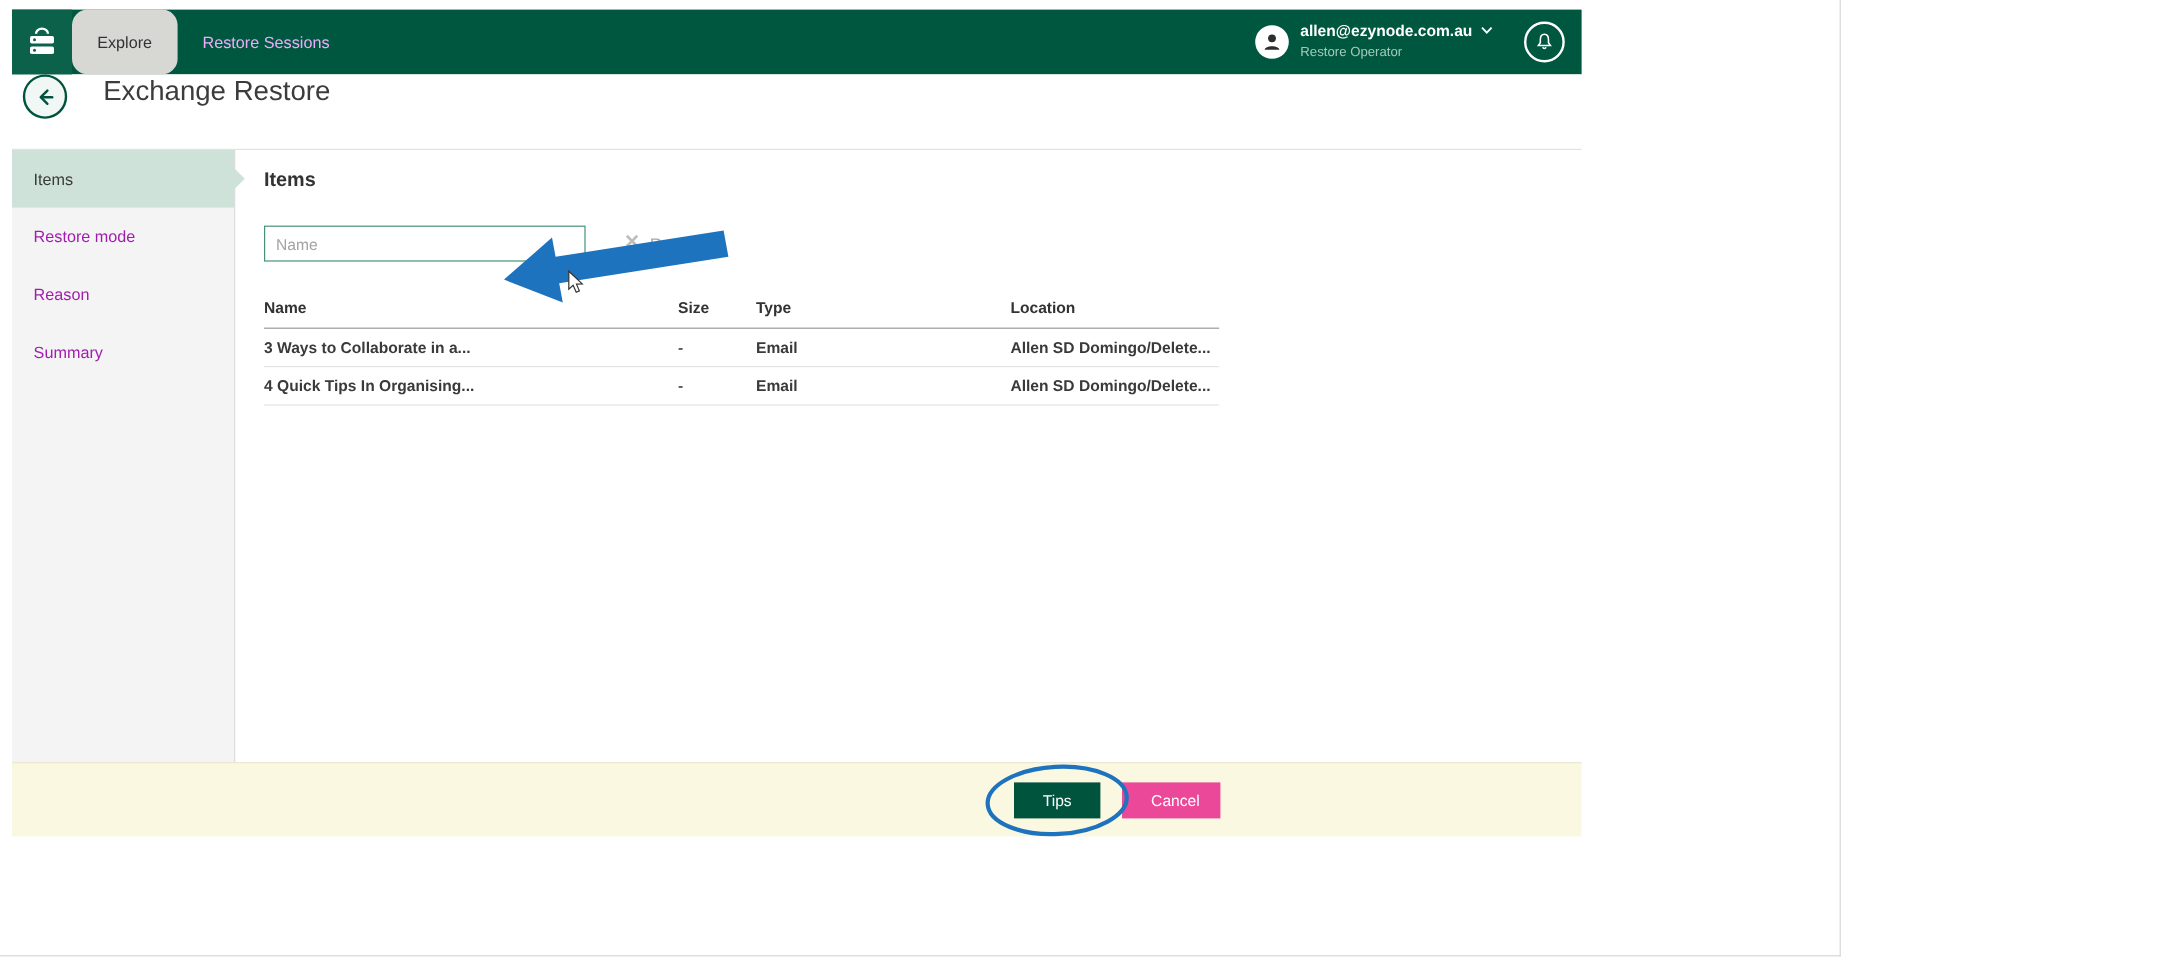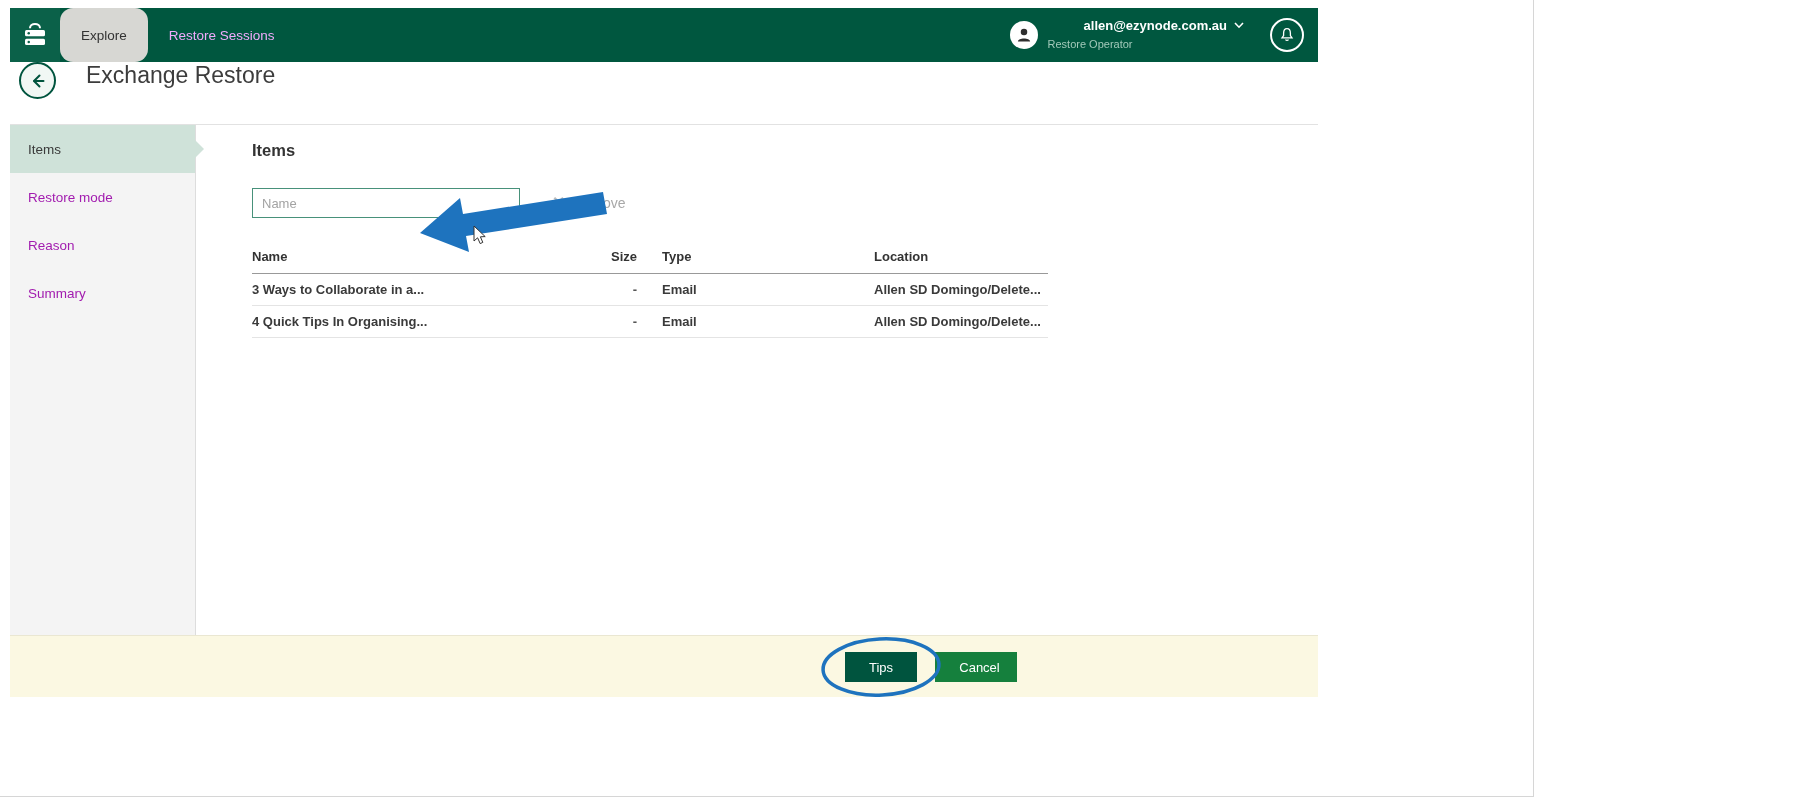--- a/index.html
+++ b/index.html
@@ -16,32 +16,32 @@
 
   
   .topbar { height:54px; background:#00573f; display:flex; align-items:stretch; }
   .logo { width:50px; background:#0b6149; display:flex; align-items:center; justify-content:center; cursor:pointer; }
   .tab { padding:0 21px; display:flex; align-items:center; color:#f0abfc; font-size:13.5px; cursor:pointer; white-space:nowrap; }
   .tab.active { background:#d7d7d3; color:#333;border-radius:13px; }
   .topbar-right { margin-left:auto; display:flex; align-items:center; }
   .user-menu { display:flex; align-items:center; color:#fff; margin-right:26px; cursor:pointer; }
   .avatar { width:28px; height:28px; border-radius:50%; background:#fff; display:flex; align-items:center; justify-content:center; margin-right:10px; flex:none; }
   .user-text { line-height:1.2; }
-  .user-email { font-size:13px; font-weight:600; display:flex; align-items:center; gap:7px;margin-left:36px; }
+  .user-email { font-size:13px; font-weight:600; display:flex; align-items:center; gap:7px; }
   .user-role { font-size:11px; color:#a2c9ba; margin-top:1px; }
   .bell-button { width:34px; height:34px; border:2px solid #fff; border-radius:50%; display:flex; align-items:center; justify-content:center; margin-right:14px; cursor:pointer; flex:none; }
 
   
   .header-row { height:63px; background:#fff; display:flex; align-items:flex-start; border-bottom:1px solid #e2e2e2; }
   .back-button { width:37px; height:37px; border-radius:50%; border:2px solid #00543e; background:#f1f7f4; margin-left:9px;
     display:flex; align-items:center; justify-content:center; cursor:pointer; flex:none; }
   .page-title { font-size:23px; font-weight:400; color:#3c3c3c; margin-left:30px; }
 
   
-  .body-row { display:flex; height:510px;gap:32px; }
+  .body-row { display:flex; height:510px; }
   .sidebar { width:186px; background:#f4f4f4; border-right:1px solid #dddddd; flex:none; }
   .step { height:48px; display:flex; align-items:center; padding-left:18px; font-size:13.5px; color:#a21caf; cursor:pointer; position:relative; }
   .step.active { background:#cfe2d9; color:#3a3a3a; }
   .step.active::after { content:""; position:absolute; right:-9px; top:50%; margin-top:-9px;
     border-left:9px solid #cfe2d9; border-top:9px solid transparent; border-bottom:9px solid transparent; }
 
   .content { flex:1; padding:16px 0 0 24px; }
   .content-heading { font-size:16.5px; font-weight:bold; color:#333; margin:0; }
   .content-desc { font-size:13px; color:#444; margin:10px 0 0 0; }
 
@@ -50,31 +50,31 @@
     font-family:"Liberation Sans", sans-serif; outline:none; background:#fff; }
   .name-input::placeholder { color:#a3a3a3; }
   .remove-button { margin-left:32px; display:inline-flex; align-items:center; gap:8px; border:none; background:none;
     color:#a8a8a8; font-size:14px; font-family:"Liberation Sans", sans-serif; cursor:default; padding:0; }
   .remove-x { color:#bdbdbd; font-size:16px; font-weight:bold; line-height:1; }
 
   .grid { margin-top:22px; width:796px; font-size:13px; }
   .grid-header, .grid-row { display:grid; grid-template-columns:345px 40px 225px 1fr; align-items:center; }
   .grid-header { height:34px; font-weight:bold; color:#333; border-bottom:1px solid #999; }
   .grid-row { height:32px; color:#3a3a3a; border-bottom:1px solid #e4e4e4; cursor:pointer;font-weight:bold; }
-  .col-size { text-align:right; }
+  .col-size { }
   .col-type { padding-left:25px; }
   .col-location { padding-left:12px; }
   .grid-row .col-size { color:#555; }
 
   
   .footer { height:62px; background:#fbf8e2; border-top:1px solid #eae7d2; position:relative; }
   .btn { position:absolute; top:16px; height:30px; border:none; color:#fff; font-size:13px;
     font-family:"Liberation Sans", sans-serif; cursor:pointer; }
   .next-button { left:835px; width:72px; background:#00543e; }
-  .cancel-button { left:925px; width:82px; background:#15803d;padding-left:13px; }
+  .cancel-button { left:925px; width:82px; background:#ec4899;padding-left:13px; }
 
   
   .overlay { position:absolute; left:0; top:0; width:1800px; height:800px; pointer-events:none; z-index:50; }
 </style>
 </head>
 <body>
 
 <div class="viewport">
   <div class="app">
 

